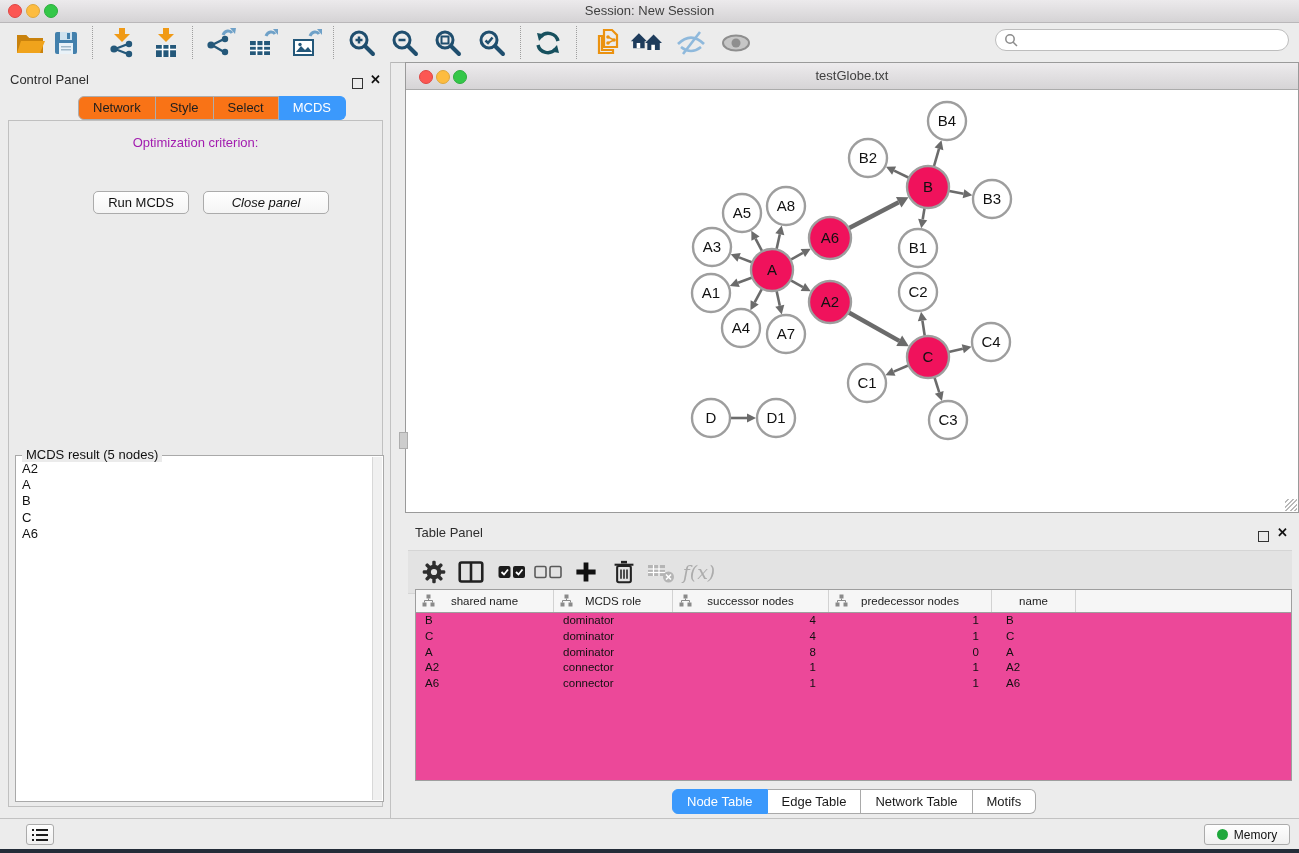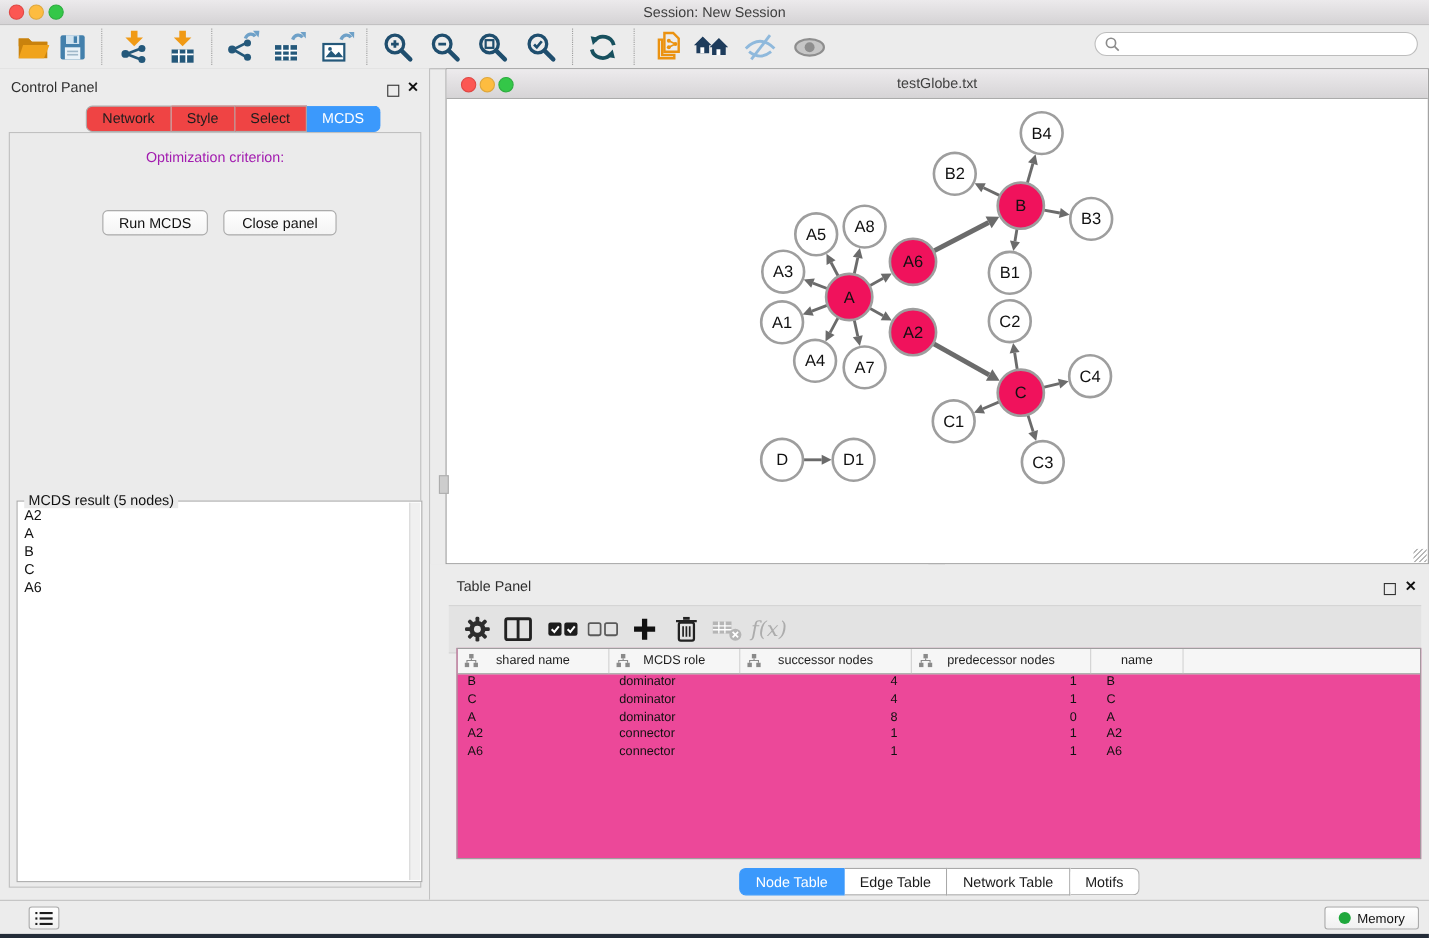--- a/index.html
+++ b/index.html
@@ -13,21 +13,21 @@
   .toolbar{left:0;top:23px;width:1299px;height:39px;background:#ECECEC;border-bottom:1px solid #B6B6B6;}
   .tbicon{position:absolute;top:4px;width:32px;height:32px;display:flex;align-items:center;justify-content:center;}
   .tbsep{position:absolute;top:3px;height:33px;border-left:1px dotted #9E9E9E;width:0;}
   .searchbox{position:absolute;top:6px;left:995px;width:294px;height:22px;background:#fff;border:1px solid #BDBDBD;border-radius:12px;display:flex;align-items:center;padding-left:8px;box-sizing:border-box;}
   
   .cpanel{left:0;top:62px;width:390px;height:756px;background:#ECECEC;border-right:1px solid #C2C2C2;}
   .panel-title{font-size:13px;color:#2E2E2E;}
   .winbtn-sq{width:9px;height:9px;border:1.5px solid #333;display:inline-block;}
   .winbtn-x{font-size:13px;font-weight:bold;color:#111;line-height:12px;}
   .segctl{display:flex;}
-  .seg{height:22px;line-height:22px;font-size:13px;padding:0 14px;background:#ef4444;border:1px solid #ADADAD;border-left:none;color:#1E1E1E;}
+  .seg{height:22px;line-height:22px;font-size:13px;padding:0 14px;background:#f97316;border:1px solid #ADADAD;border-left:none;color:#1E1E1E;}
   .seg.first{border-left:1px solid #ADADAD;border-radius:6px 0 0 6px;}
   .seg.last{border-radius:0 6px 6px 0;}
   .seg.active{background:#3B99FC;color:#fff;border-color:#3B99FC;}
   .cp-content{left:8px;top:58px;width:373px;height:685px;border:1px solid #C0C0C0;background:#EBEBEB;}
   .opt-label{width:100%;text-align:center;font-size:13px;color:#a21caf;}
   .dropdown{left:34px;top:36px;width:314px;height:24px;background:#fff;border:1px solid #B3B3B3;border-radius:4px;box-sizing:border-box;}
   .dropdown .val{font-size:13px;color:#111;line-height:22px;padding-left:9px;}
   .dd-step{position:absolute;right:0;top:0;width:21px;height:22px;border-radius:0 3px 3px 0;background:linear-gradient(#6CB1FD,#2E7FF7);}
   .dd-step svg{display:block;margin:3px auto;}
   .btn{position:absolute;height:23px;background:linear-gradient(#FFFFFF,#F4F4F4);border:1px solid #ABABAB;border-radius:5px;font-size:13px;color:#111;text-align:center;line-height:21px;box-sizing:border-box;}
@@ -246,21 +246,21 @@
   <div class="abs winbtn-x" style="right:9px;top:12px;">✕</div>
   <div class="abs segctl" style="left:78px;top:34px;" id="control-tabs">
       <div class="seg first">Network</div>
       <div class="seg">Style</div>
       <div class="seg">Select</div>
       <div class="seg last active">MCDS</div>
     </div>
   <div class="abs cp-content">
     <div class="abs opt-label" style="top:14px;">Optimization criterion:</div>
     <div class="btn" style="left:84px;top:70px;width:96px;">Run MCDS</div>
-    <div class="btn" style="left:194px;top:70px;width:103px;">Close panel</div>
+    <div class="btn" style="left:194px;top:70px;width:126px;font-style:italic;">Close panel</div>
     <div class="abs fieldset">
       <div class="fieldset-legend">MCDS result (5 nodes)</div>
       <div class="result-list" id="result-list">
           <div>A2</div>
           <div>A</div>
           <div>B</div>
           <div>C</div>
           <div>A6</div>
         </div>
       <div class="result-scroll"></div>

